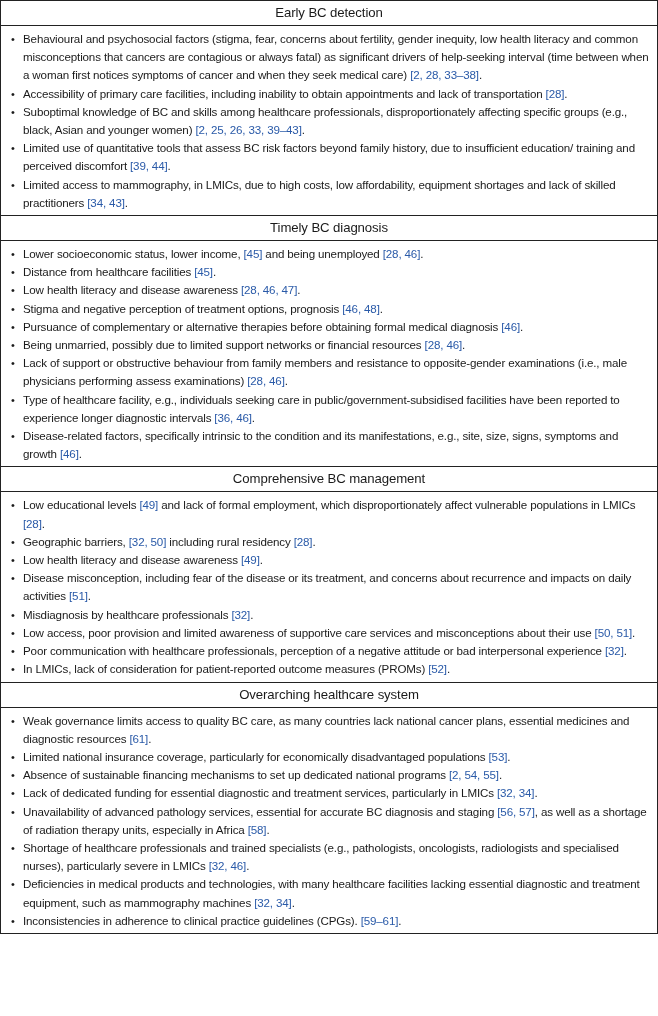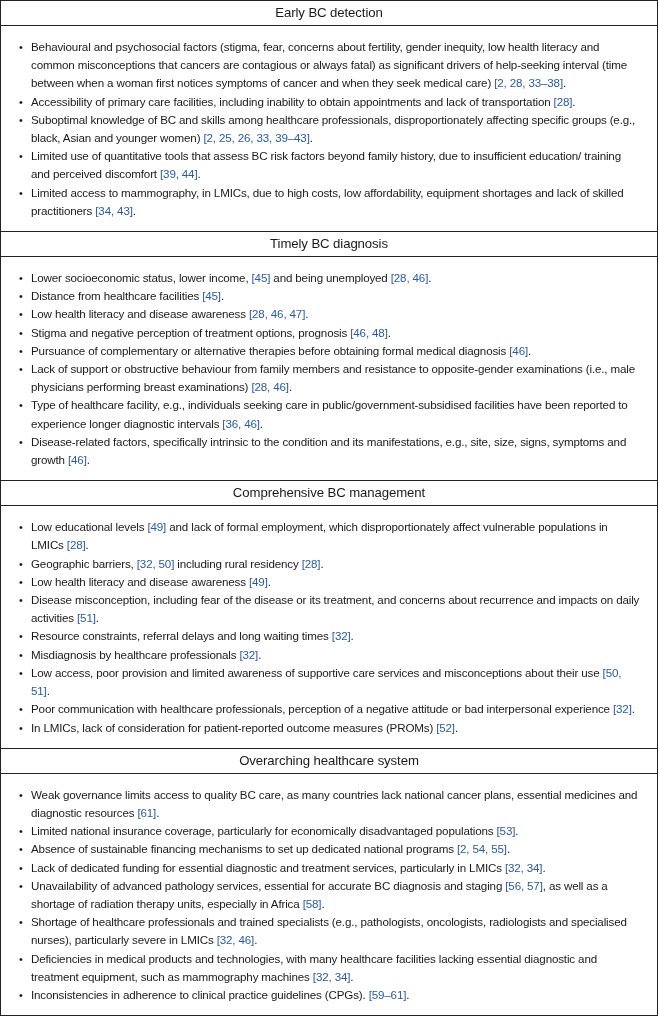--- a/index.html
+++ b/index.html
@@ -1,21 +1,21 @@
 <!DOCTYPE html>
 <html><head>
 <meta charset="utf-8">
 <style>
   html, body { margin: 0; padding: 0; background: #ffffff; }
   body { width: 658px; height: 1016px; overflow: hidden; font-family: "Liberation Sans", sans-serif; color: #1a1a1a; }
   .table { width: 656px; border: 1px solid #222; border-bottom: 1px solid #222; margin: 0; box-sizing: border-box; width: 658px; }
   .section-header { border-top: 1px solid #222; text-align: center; font-size: 13.2px; height: 24px; line-height: 24px; letter-spacing: -0.1px; }
   .section-header:first-child { border-top: none; }
   .section-body { border-top: 1px solid #222; padding: 4px 8px 3px 8px; }
-  ul { margin: 8px; padding: 0; list-style: none; }
+  ul { margin: 0; padding: 0; list-style: none; }
   li { position: relative; padding-left: 14px; font-size: 11.6px; line-height: 18.2px; letter-spacing: -0.15px; }
   li::before { content: "\2022"; position: absolute; left: 2px; top: 0; font-size: 11px; }
   .ref { color: #2a5aa8; }
 </style>
 </head>
 <body>
 
 <div class="table" id="table">
     <div class="section-header">Early BC detection</div>
     <div class="section-body">
@@ -28,33 +28,33 @@
       </ul>
     </div>
     <div class="section-header">Timely BC diagnosis</div>
     <div class="section-body">
       <ul>
         <li><span>Lower socioeconomic status, lower income, </span><span class="ref">[45]</span><span> and being unemployed </span><span class="ref">[28, 46]</span><span>.</span></li>
         <li><span>Distance from healthcare facilities </span><span class="ref">[45]</span><span>.</span></li>
         <li><span>Low health literacy and disease awareness </span><span class="ref">[28, 46, 47]</span><span>.</span></li>
         <li><span>Stigma and negative perception of treatment options, prognosis </span><span class="ref">[46, 48]</span><span>.</span></li>
         <li><span>Pursuance of complementary or alternative therapies before obtaining formal medical diagnosis </span><span class="ref">[46]</span><span>.</span></li>
-        <li><span>Lack of support or obstructive behaviour from family members and resistance to opposite-gender examinations (i.e., male physicians performing breast examinations) </span><span class="ref">[28, 46]</span><span>.</span></li>
+        <li><span>Being unmarried, possibly due to limited support networks or financial resources </span><span class="ref">[28, 46]</span><span>.</span></li>
+        <li><span>Lack of support or obstructive behaviour from family members and resistance to opposite-gender examinations (i.e., male physicians performing assess examinations) </span><span class="ref">[28, 46]</span><span>.</span></li>
         <li><span>Type of healthcare facility, e.g., individuals seeking care in public/government-subsidised facilities have been reported to experience longer diagnostic intervals </span><span class="ref">[36, 46]</span><span>.</span></li>
         <li><span>Disease-related factors, specifically intrinsic to the condition and its manifestations, e.g., site, size, signs, symptoms and growth </span><span class="ref">[46]</span><span>.</span></li>
       </ul>
     </div>
     <div class="section-header">Comprehensive BC management</div>
     <div class="section-body">
       <ul>
         <li><span>Low educational levels </span><span class="ref">[49]</span><span> and lack of formal employment, which disproportionately affect vulnerable populations in LMICs </span><span class="ref">[28]</span><span>.</span></li>
         <li><span>Geographic barriers, </span><span class="ref">[32, 50]</span><span> including rural residency </span><span class="ref">[28]</span><span>.</span></li>
         <li><span>Low health literacy and disease awareness </span><span class="ref">[49]</span><span>.</span></li>
         <li><span>Disease misconception, including fear of the disease or its treatment, and concerns about recurrence and impacts on daily activities </span><span class="ref">[51]</span><span>.</span></li>
-        <li><span>Resource constraints, referral delays and long waiting times </span><span class="ref">[32]</span><span>.</span></li>
         <li><span>Misdiagnosis by healthcare professionals </span><span class="ref">[32]</span><span>.</span></li>
         <li><span>Low access, poor provision and limited awareness of supportive care services and misconceptions about their use </span><span class="ref">[50, 51]</span><span>.</span></li>
         <li><span>Poor communication with healthcare professionals, perception of a negative attitude or bad interpersonal experience </span><span class="ref">[32]</span><span>.</span></li>
         <li><span>In LMICs, lack of consideration for patient-reported outcome measures (PROMs) </span><span class="ref">[52]</span><span>.</span></li>
       </ul>
     </div>
     <div class="section-header">Overarching healthcare system</div>
     <div class="section-body">
       <ul>
         <li><span>Weak governance limits access to quality BC care, as many countries lack national cancer plans, essential medicines and diagnostic resources </span><span class="ref">[61]</span><span>.</span></li>

